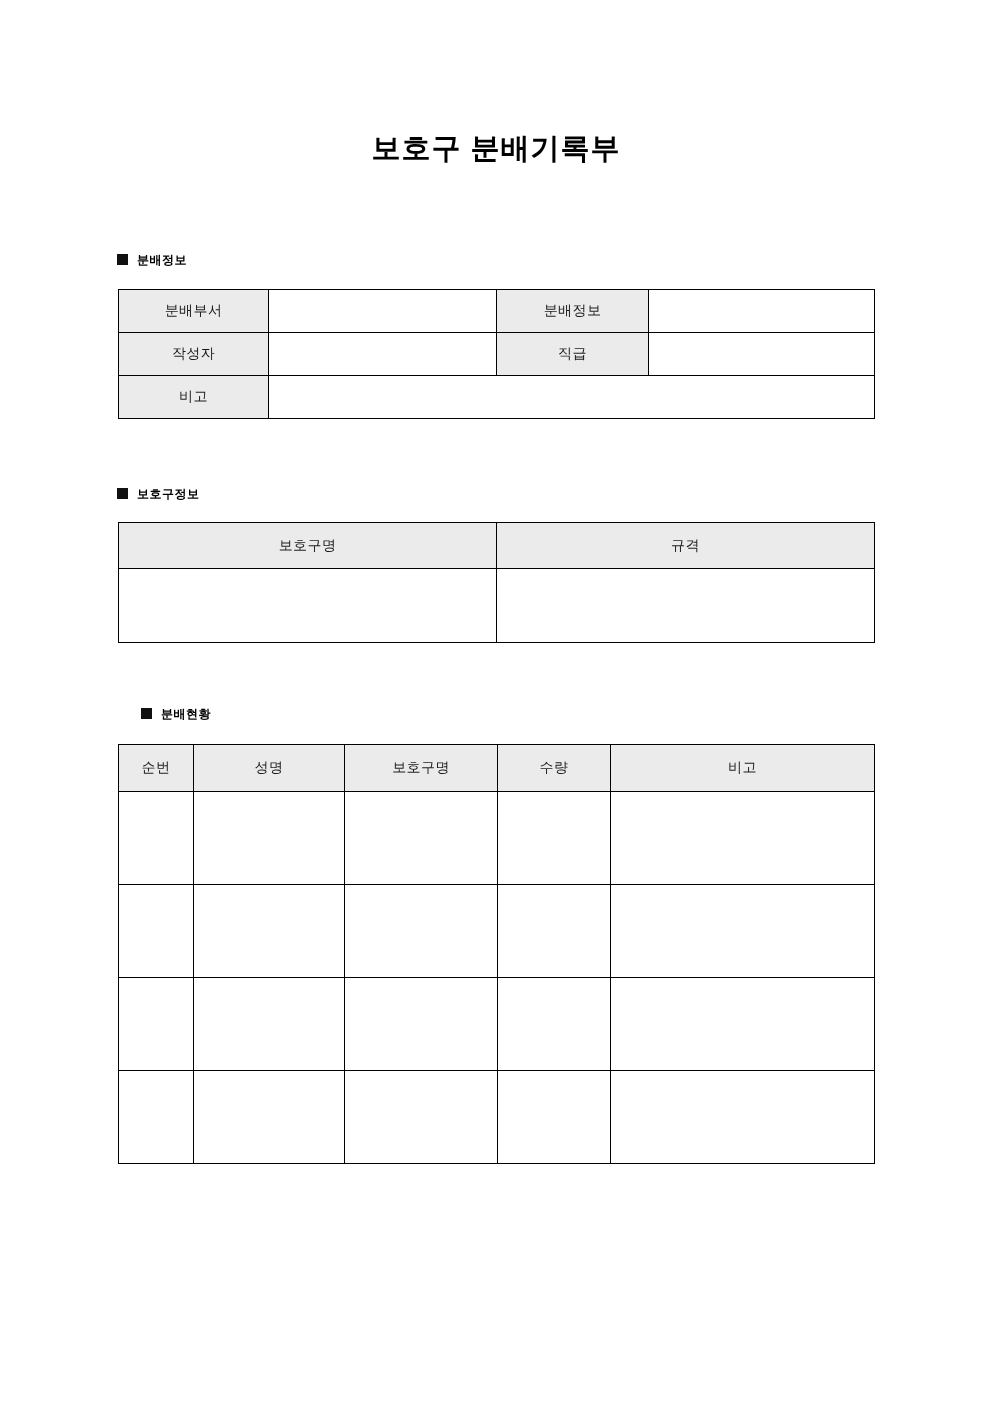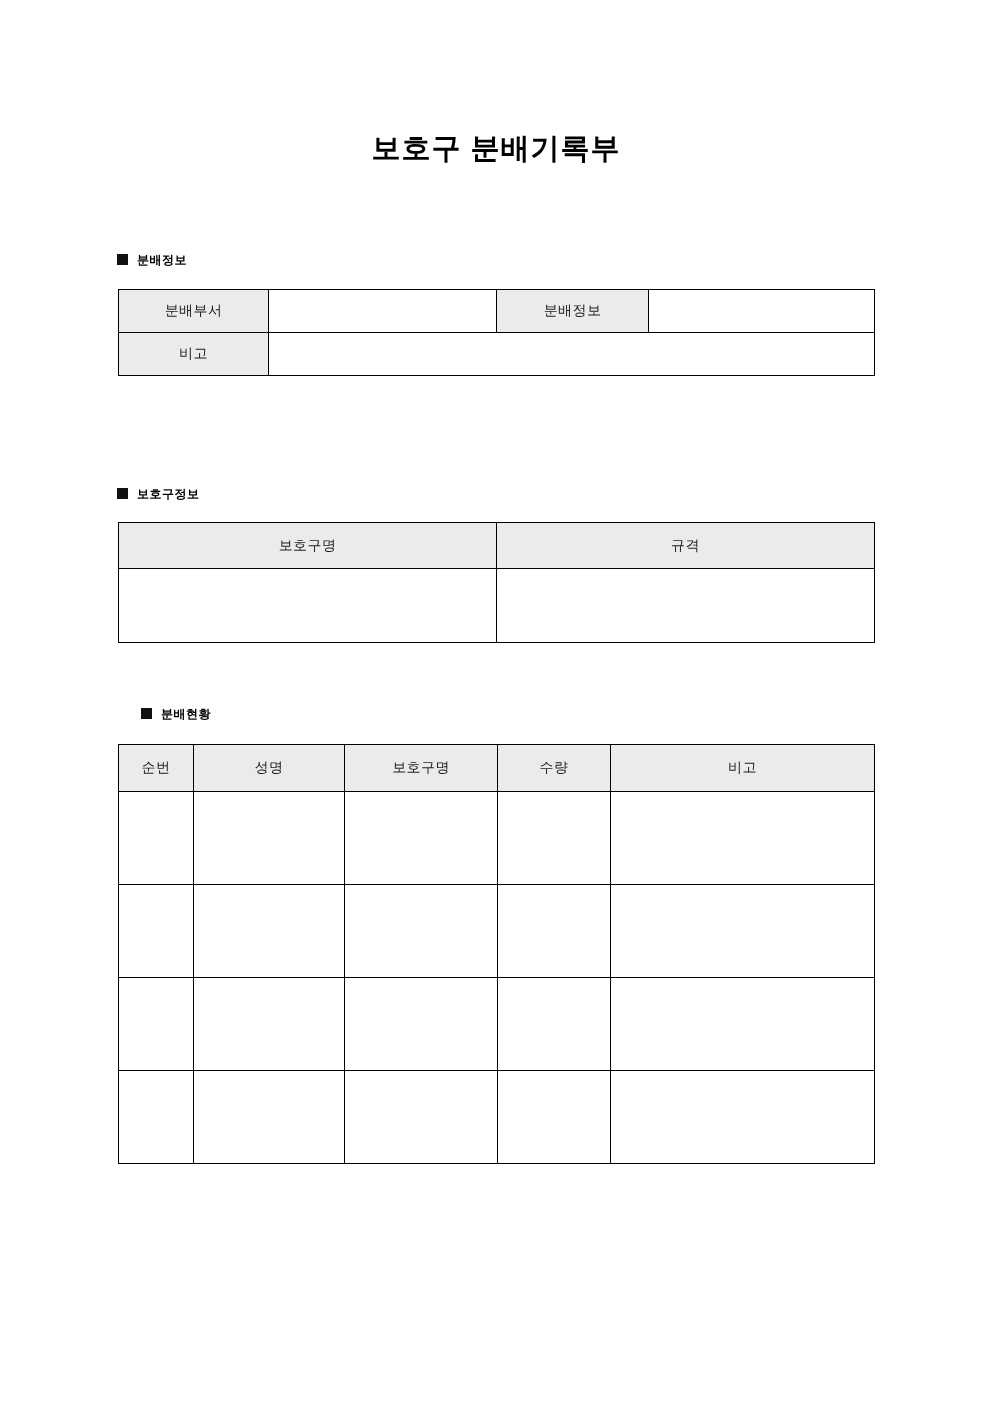--- a/index.html
+++ b/index.html
@@ -152,20 +152,26 @@
         <col class="c4">
     </colgroup>
     <tbody>
       <tr>
         <td class="lbl">분배부서</td>
         <td class="val"></td>
         <td class="lbl">분배정보</td>
         <td class="val"></td>
       </tr>
       <tr>
+        <td class="lbl">작성자</td>
+        <td class="val"></td>
+        <td class="lbl">직급</td>
+        <td class="val"></td>
+      </tr>
+      <tr>
         <td class="lbl">비고</td>
         <td class="val" colspan="3"></td>
       </tr>
     </tbody>
   </table>
 
   <div class="section-heading" id="heading-2">
     <span class="bullet"></span><span class="sec-label">보호구정보</span>
   </div>
 

